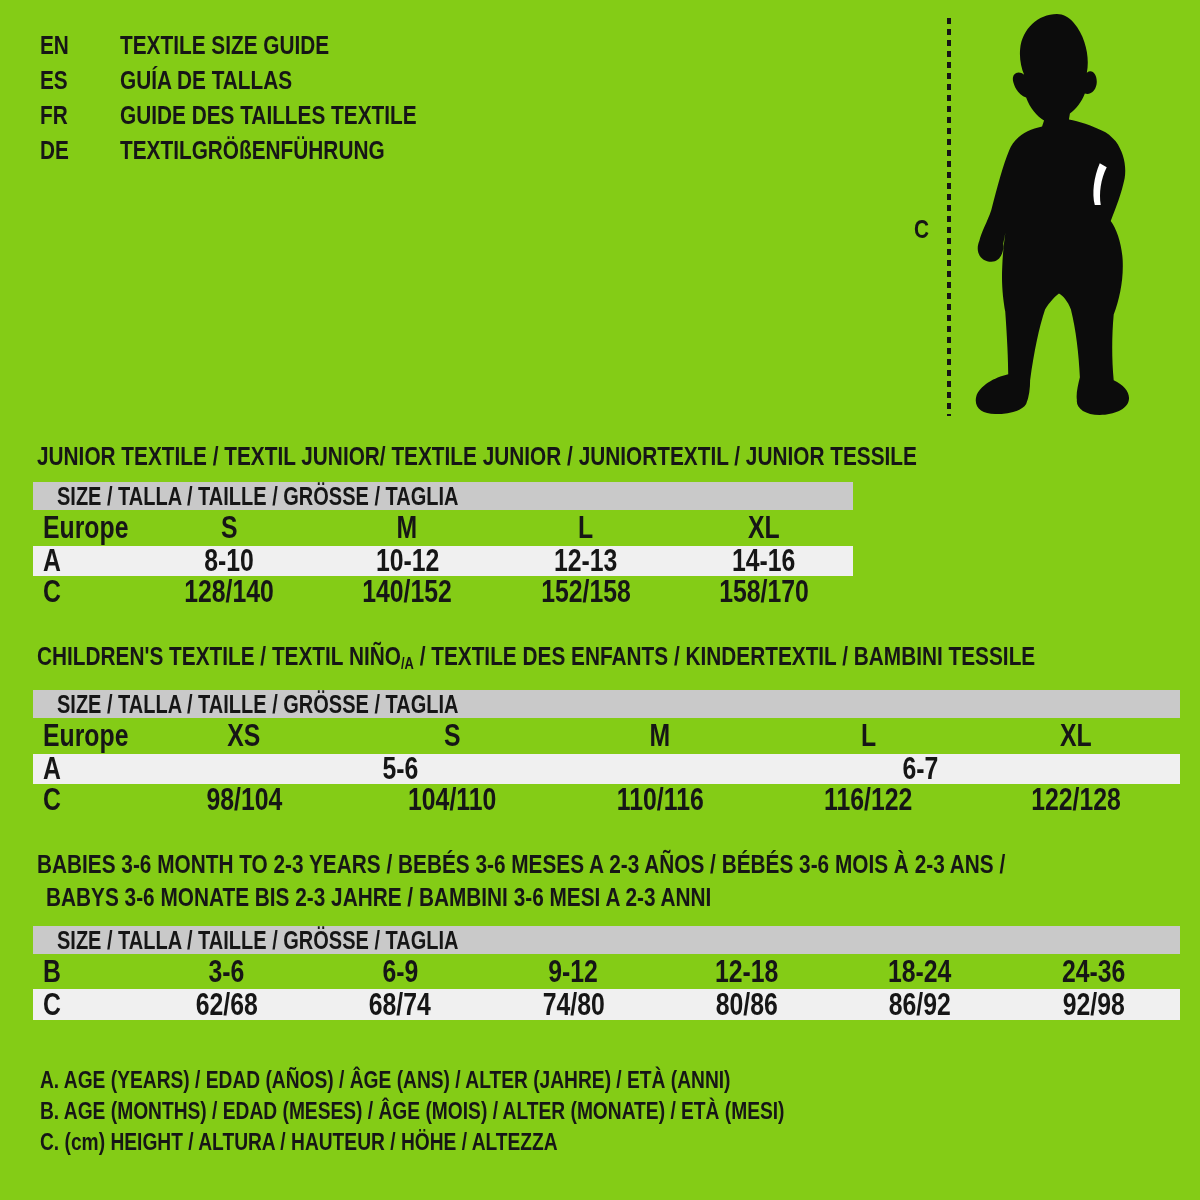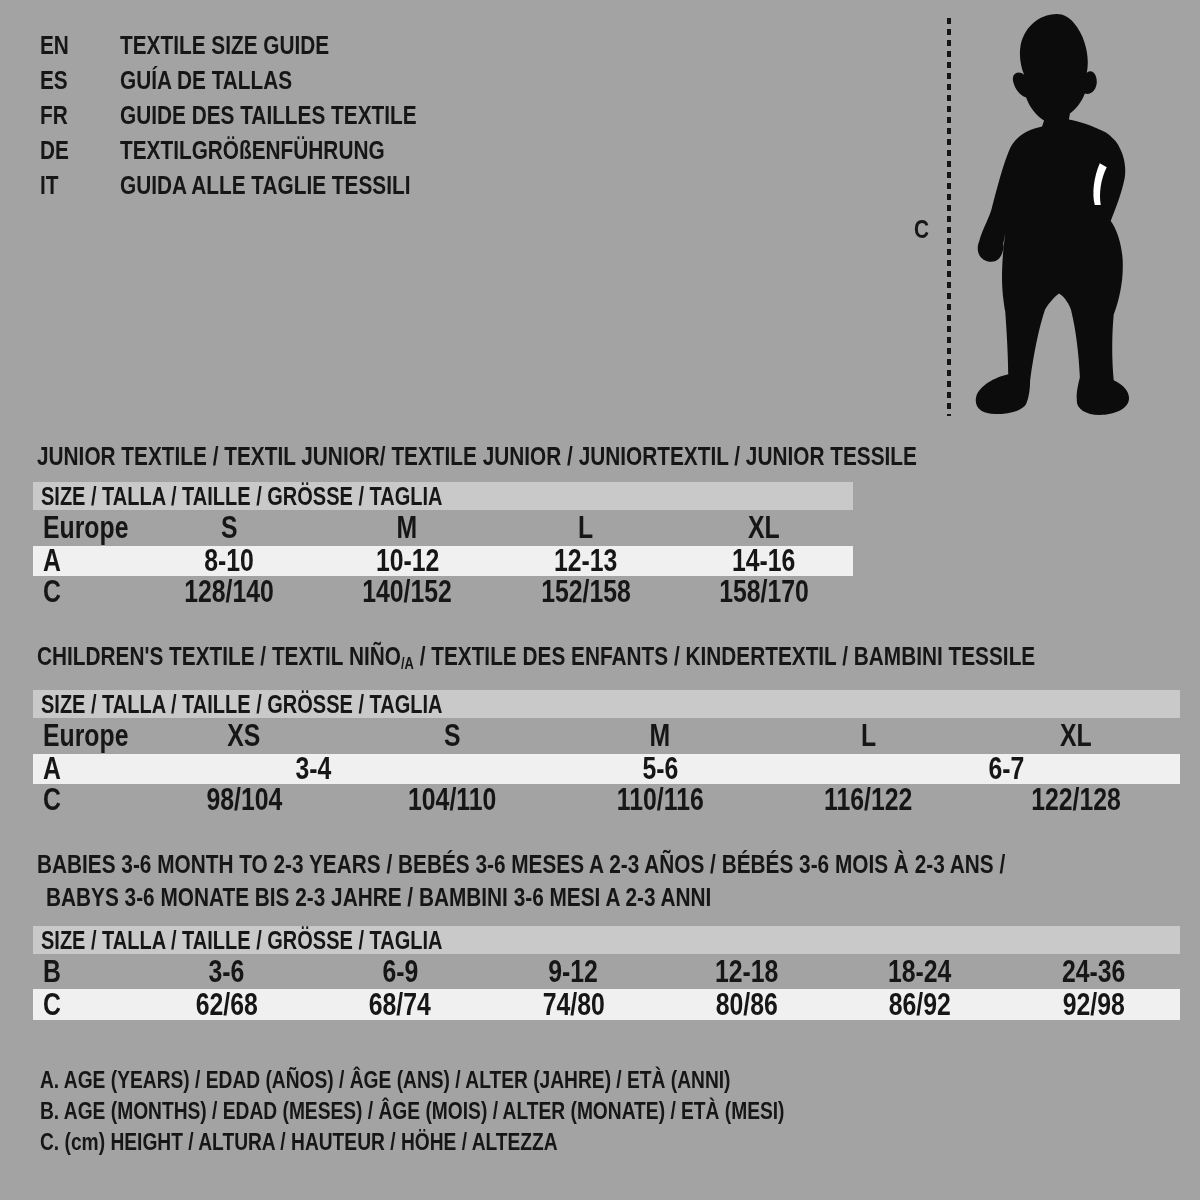--- a/index.html
+++ b/index.html
@@ -1,20 +1,20 @@
 <!DOCTYPE html>
 <html><head>
 <meta charset="utf-8">
 <style>
   html, body { margin: 0; padding: 0; background: #ffffff; }
   .canvas {
     position: relative;
     width: 1200px;
     height: 1200px;
-    background: #a3a3a3;
+    background: #84cc16;
     font-family: "Liberation Sans", sans-serif;
     font-weight: bold;
     color: #161616;
     overflow: hidden;
   }
   
   .t  { display: inline-block; white-space: nowrap; transform: scaleX(0.8); }
   .tl { transform-origin: 0 50%; }
   .tc { transform-origin: 50% 50%; }
 
@@ -29,21 +29,21 @@
     background: repeating-linear-gradient(to bottom, #151515 0 6px, transparent 6px 11px);
   }
   .c-label { position: absolute; left: 912px; top: 214px; font-size: 26px; }
   .silhouette { position: absolute; left: 963px; top: 10px; }
 
   
   .tbl { position: absolute; left: 33px; }
   .tbl-title { position: absolute; left: 37px; font-size: 26px; }
   .size-head {
     height: 28px; background: #c9c9c9; display: flex; align-items: center;
-    padding-left: 8px; font-size: 25px;
+    padding-left: 24px; font-size: 25px;
   }
   .row { display: flex; align-items: center; font-size: 31px; }
   .row.shaded { background: #f0f0f0; }
   .row-label { width: 107px; padding-left: 10px; box-sizing: border-box; }
   .cell { flex: 1; text-align: center; }
   .sub { font-size: 0.62em; vertical-align: -0.22em; }
 
   
   .legend { position: absolute; left: 40px; top: 1066px; }
   .legend-line { height: 31px; display: flex; font-size: 24px; }
@@ -62,24 +62,20 @@
       <span class="lang-code"><span class="t tl">ES</span></span>
       <span class="t tl">GUÍA DE TALLAS</span>
     </div>
     <div class="lang-row">
       <span class="lang-code"><span class="t tl">FR</span></span>
       <span class="t tl">GUIDE DES TAILLES TEXTILE</span>
     </div>
     <div class="lang-row">
       <span class="lang-code"><span class="t tl">DE</span></span>
       <span class="t tl">TEXTILGRÖßENFÜHRUNG</span>
-    </div>
-    <div class="lang-row">
-      <span class="lang-code"><span class="t tl">IT</span></span>
-      <span class="t tl">GUIDA ALLE TAGLIE TESSILI</span>
     </div>
   </div>
 
   <div class="figure-wrap">
     <span class="c-label"><span class="t tc">C</span></span>
     <div class="dash-line"></div>
     <svg class="silhouette" width="182" height="408" viewBox="0 0 180 410">
       <path fill="#0c0c0c" d="M93 4 C74 4 58 19 56 39 C55 48 57 58 60 65 C54 60 47 64 49 72 C51 80 56 86 62 88 C66 99 73 107 80 111 L78 117 C63 120 50 128 45 141 C39 155 33 178 27 201 C23 213 17 223 15 232 C10 244 17 253 27 253 C36 253 40 243 39 235 L50 178 C45 200 39 228 38 258 C37 276 39 292 41 303 C43 331 44 352 44 366 C30 369 15 378 12 388 C9 399 17 406 31 406 C45 406 58 403 62 396 C65 389 66 380 66 372 C70 343 75 319 81 301 C86 293 92 287 95 285 C99 287 104 293 107 301 C112 321 115 346 116 369 C114 377 112 386 113 392 C112 400 121 407 136 407 C151 407 163 401 165 393 C167 385 161 377 150 372 C148 351 148 327 150 306 C156 290 160 271 159 251 C158 235 153 220 147 212 C152 199 158 184 161 169 C163 157 160 143 152 132 C148 127 143 123 138 121 C128 116 115 112 105 110 L106 104 C112 100 118 92 121 84 C127 86 133 80 133 72 C133 64 128 59 123 63 C126 48 122 27 110 13 C105 7 99 4 93 4 Z"></path>
       <path fill="#ffffff" d="M131 196 C128 184 130 168 136 154 L143 158 C137 170 135 184 137 196 Z"></path>
     </svg>
@@ -125,21 +121,20 @@
     <div class="row" style="height:36px;">
       <span class="row-label"><span class="t tl">Europe</span></span>
       <span class="cell"><span class="t tc">XS</span></span>
       <span class="cell"><span class="t tc">S</span></span>
       <span class="cell"><span class="t tc">M</span></span>
       <span class="cell"><span class="t tc">L</span></span>
       <span class="cell"><span class="t tc">XL</span></span>
     </div>
     <div class="row shaded" style="height:30px;">
       <span class="row-label"><span class="t tl">A</span></span>
-      <span class="cell"><span class="t tc">3-4</span></span>
       <span class="cell"><span class="t tc">5-6</span></span>
       <span class="cell"><span class="t tc">6-7</span></span>
     </div>
     <div class="row" style="height:32px;">
       <span class="row-label"><span class="t tl">C</span></span>
       <span class="cell"><span class="t tc">98/104</span></span>
       <span class="cell"><span class="t tc">104/110</span></span>
       <span class="cell"><span class="t tc">110/116</span></span>
       <span class="cell"><span class="t tc">116/122</span></span>
       <span class="cell"><span class="t tc">122/128</span></span>

